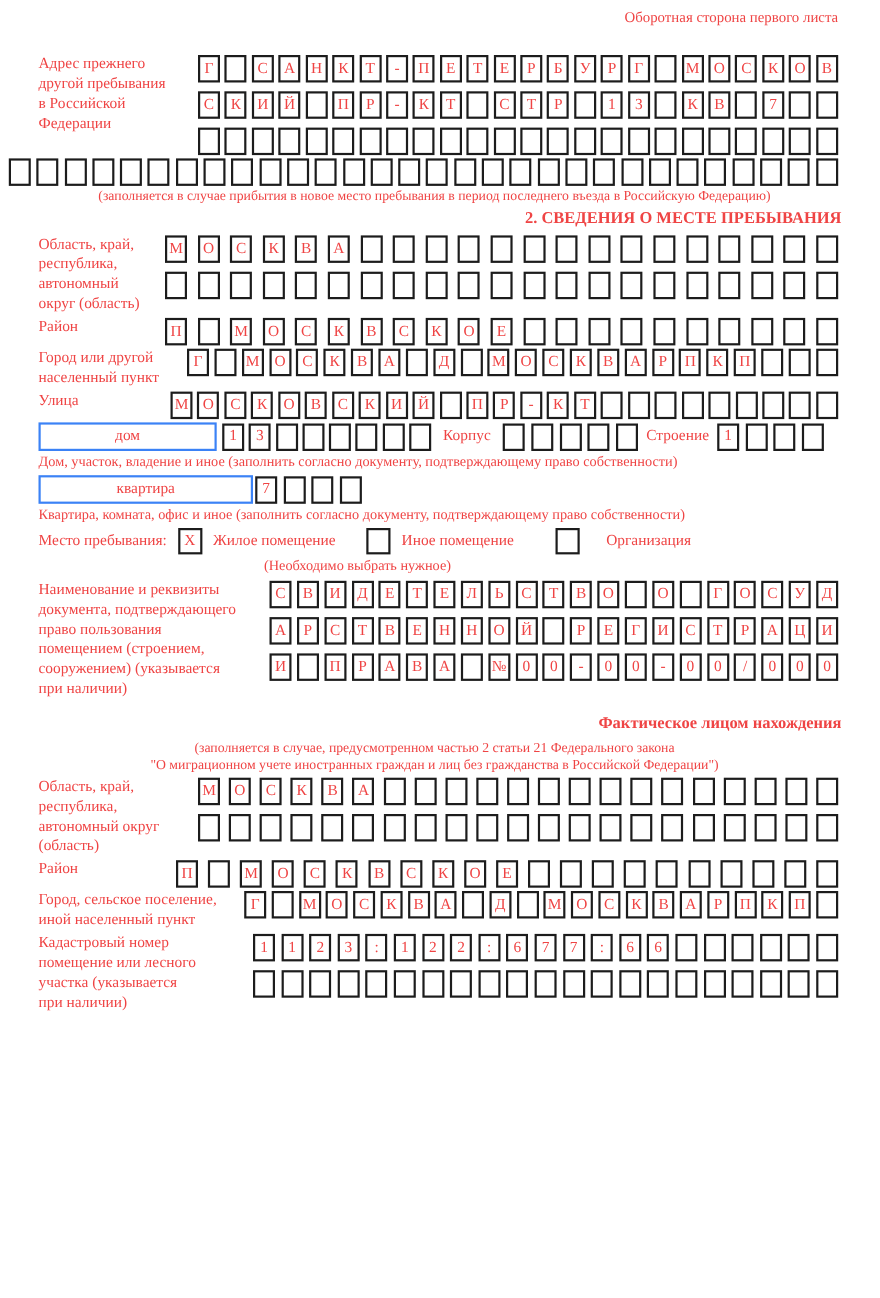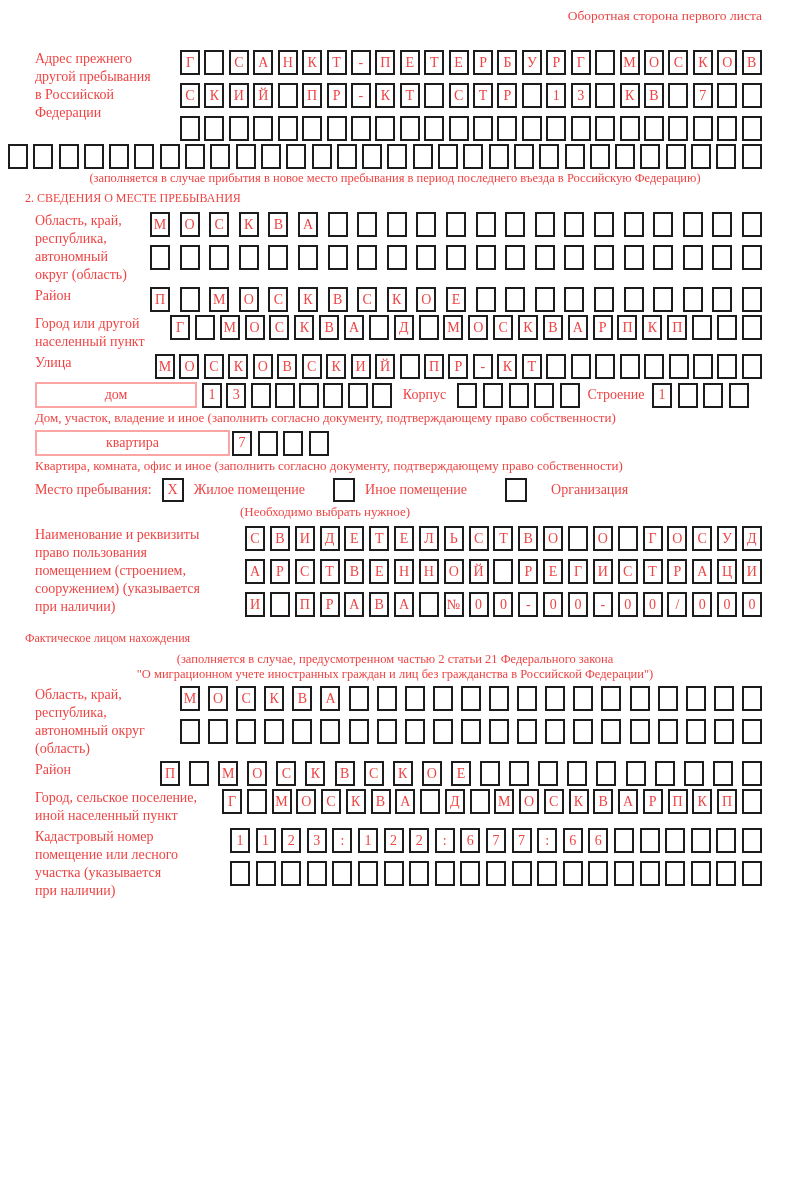--- a/index.html
+++ b/index.html
@@ -20,23 +20,23 @@
     display: inline-flex; align-items: center; justify-content: center;
     font-size: 14px; line-height: 1;
   }
   .w97  { width: 97px; }  .w123 { width: 123px; } .w190 { width: 190px; }
   .w517 { width: 517px; } .w532 { width: 532px; } .w540 { width: 540px; }
   .w582 { width: 582px; } .w592 { width: 592px; } .w602 { width: 602px; }
   .w607 { width: 607px; } .w612 { width: 612px; } .w754 { width: 754px; }
   .full-row { margin-left: -27px; margin-top: 2px; }
   .caption { font-size: 12.5px; text-align: center; margin: 2px 0 2px -10px; width: 740px; }
   .caption-left { font-size: 13px; text-align: left; margin: 1px 0 4px 0; }
-  .section-title { font-weight: normal; font-size: 12px; text-align: left; margin: 5px 0 6px -10px; width: 740px; }
+  .section-title { font-weight: bold; font-size: 15px; text-align: right; margin: 5px 0 6px -10px; width: 740px; }
   .named-box {
-    border: 2px solid #fca5a5; height: 26px; display: inline-flex;
+    border: 2px solid #3b82f6; height: 26px; display: inline-flex;
     align-items: center; justify-content: center; font-size: 14px; flex-shrink: 0;
   }
   .inline-row { display: flex; align-items: center; margin-bottom: 2px; }
   .lab { font-size: 14px; flex-shrink: 0; }
   .checkbox {
     width: 22px; height: 24px; border: 2px solid #1c1c1c; flex-shrink: 0;
     display: inline-flex; align-items: center; justify-content: center; font-size: 14px;
   }
   .stay-row { display: flex; align-items: center; gap: 10px; margin-top: 4px; }
   .stay-note { font-size: 13px; margin: 2px 0 6px 205px; }
@@ -371,20 +371,21 @@
     <span class="checkbox" style="margin-left:18px;"></span>
     <span class="lab">Иное помещение</span>
     <span class="checkbox" style="margin-left:28px;"></span>
     <span class="lab" style="margin-left:14px;">Организация</span>
   </div>
   <div class="stay-note">(Необходимо выбрать нужное)</div>
 
   <div class="field">
     <div class="field-label" style="width:210px;">
       <div>Наименование и реквизиты</div>
+      <div>документа, подтверждающего</div>
       <div>право пользования</div>
       <div>помещением (строением,</div>
       <div>сооружением) (указывается</div>
       <div>при наличии)</div>
     </div>
     <div class="rows">
       <div class="cells w517">
           <span class="cell">С</span>
           <span class="cell">В</span>
           <span class="cell">И</span>

